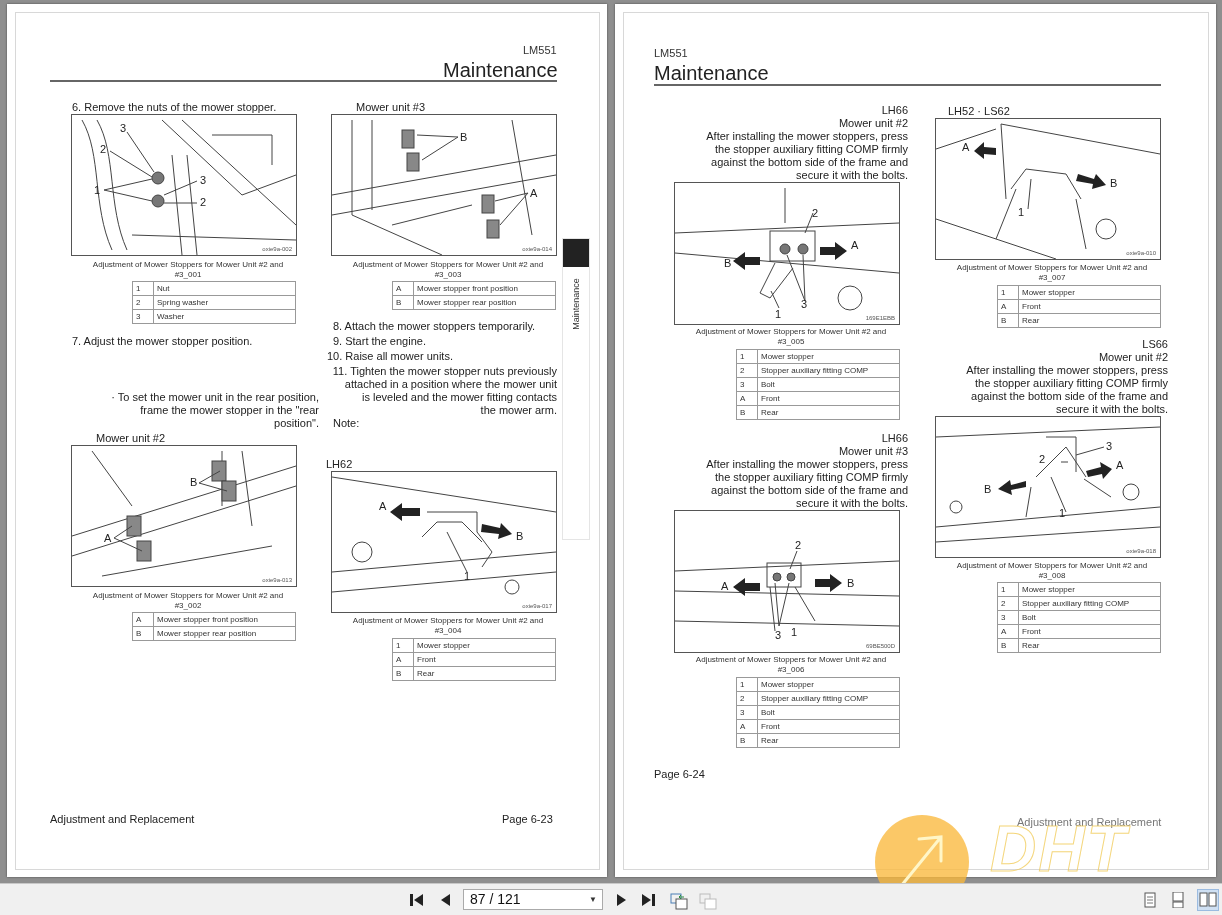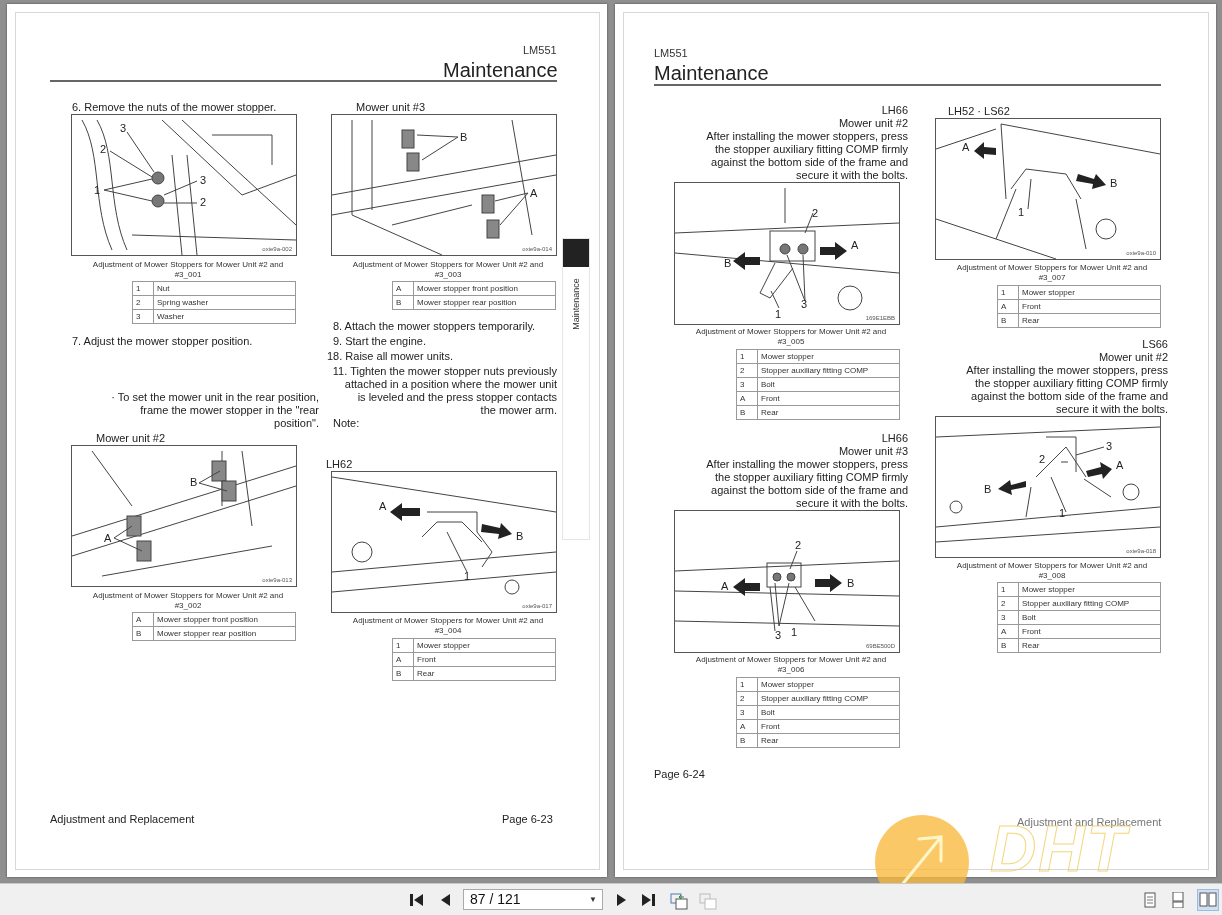--- a/index.html
+++ b/index.html
@@ -218,25 +218,25 @@
           </tr>
       <tr>
             <td class="k">B</td>
             <td>Mower stopper rear position</td>
           </tr>
     </tbody>
       </table>
 
     <div class="txt" style="left:326px;top:316px;">8. Attach the mower stoppers temporarily.</div>
     <div class="txt" style="left:326px;top:331px;">9. Start the engine.</div>
-    <div class="txt" style="left:320px;top:346px;">18. Raise all mower units.</div>
+    <div class="txt" style="left:320px;top:346px;">10. Raise all mower units.</div>
     <div class="txt" style="left:320px;top:361px;width:230px;">
       <div>11. Tighten the mower stopper nuts previously</div>
       <div style="padding-left:17px;">attached in a position where the mower unit</div>
-      <div style="padding-left:17px;">is leveled and the press stopper contacts</div>
+      <div style="padding-left:17px;">is leveled and the mower fitting contacts</div>
       <div style="padding-left:17px;">the mower arm.</div>
     </div>
     <div class="txt" style="left:326px;top:413px;">Note:</div>
     <div class="txt" style="left:319px;top:454px;">LH62</div>
     <div class="fig" style="left:324px;top:467px;width:224px;height:140px;">
       <svg width="224" height="140">
         <g stroke="#444" fill="none" stroke-width="1">
           <path d="M0 5 L224 40"></path>
             <path d="M0 100 L224 80"></path>
             <path d="M0 120 L224 100"></path>

